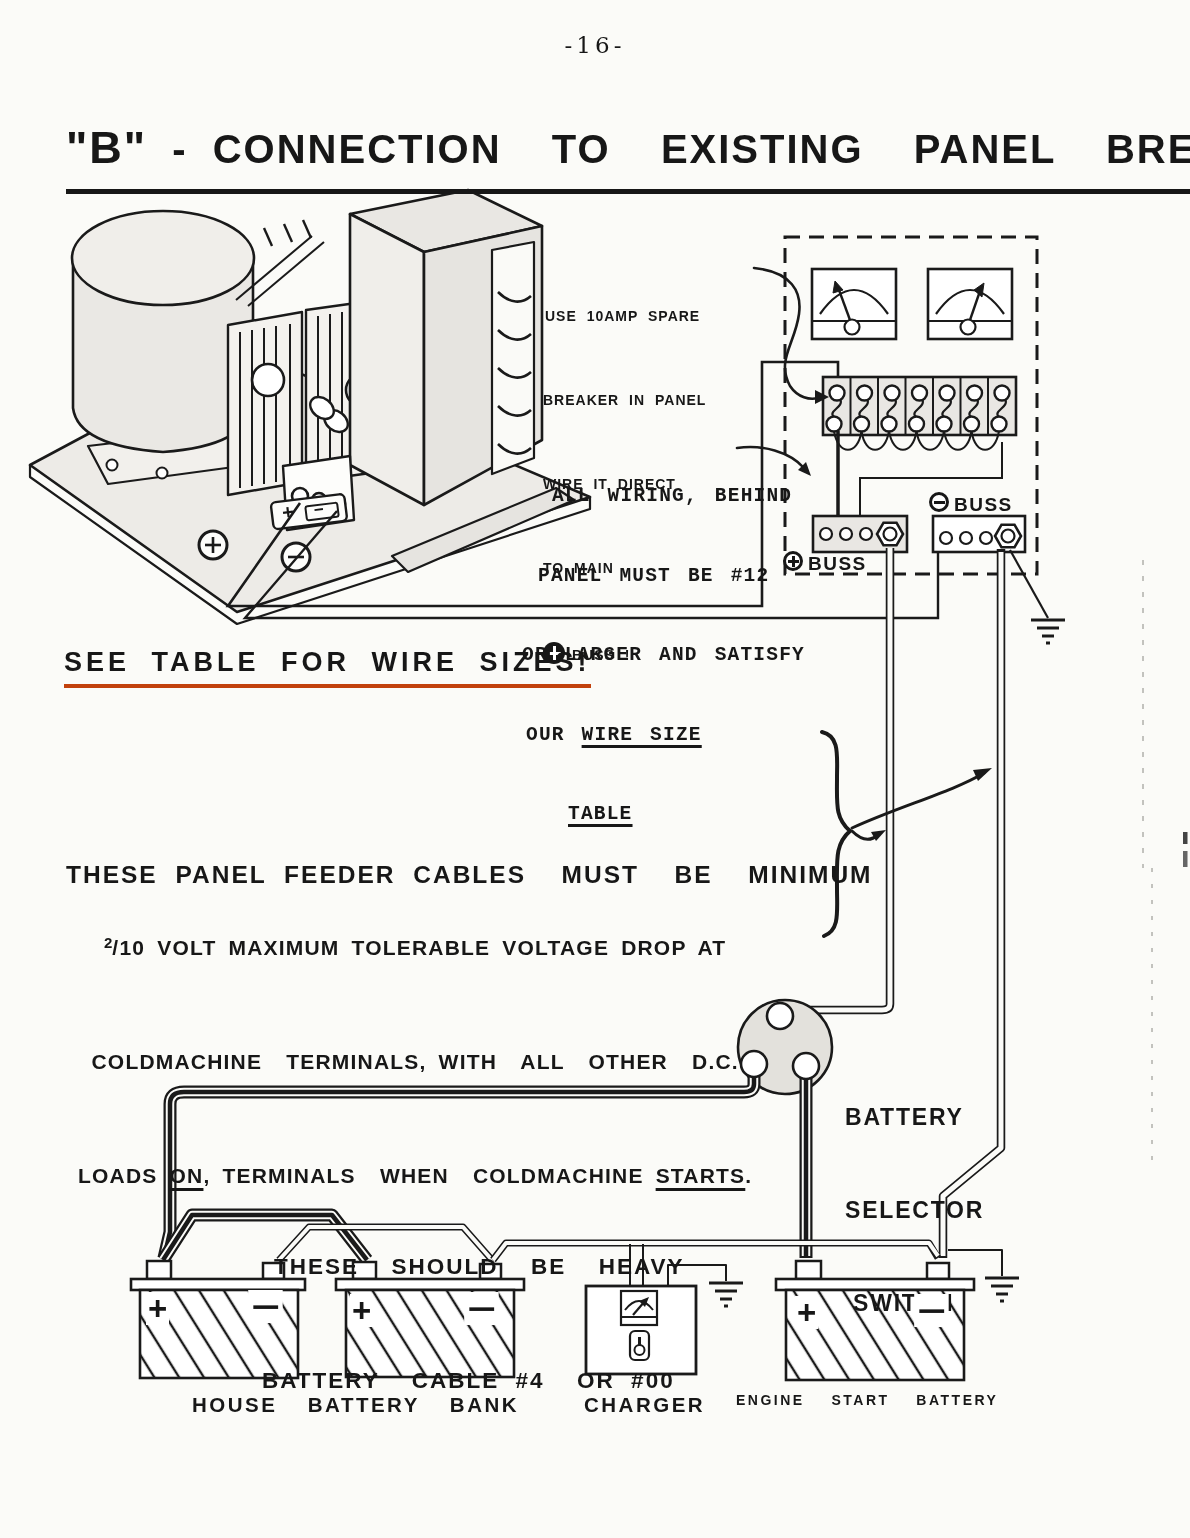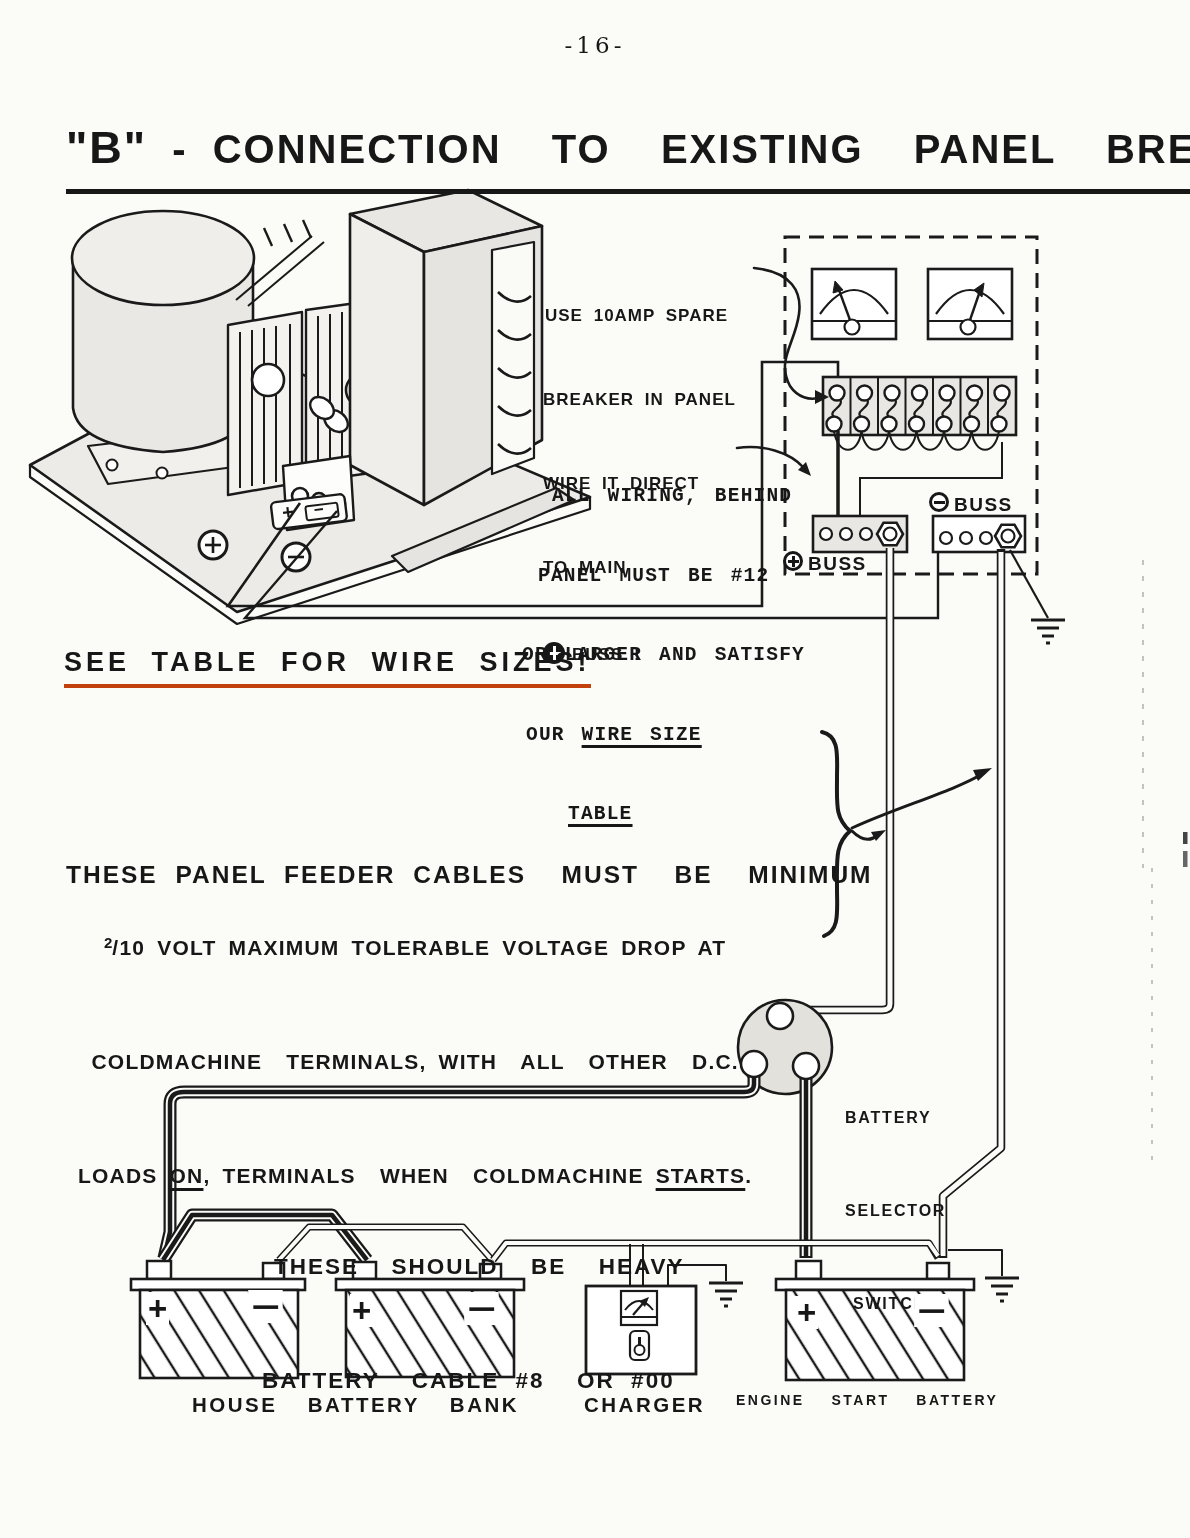--- a/index.html
+++ b/index.html
@@ -12,38 +12,38 @@
     overflow:hidden;
   }
   #stage{position:absolute;left:0;top:0;width:1190px;height:1538px;}
   svg.diagram{position:absolute;left:0;top:0;}
   .txt{position:absolute;font-weight:bold;color:#171717;white-space:pre;line-height:1.35;}
   .mono{font-family:"DejaVu Serif",serif;font-weight:normal;}
   #page-number{left:0;top:30px;width:100%;text-align:center;font-size:23px;letter-spacing:4px;}
   #title{left:66px;top:118px;font-size:40px;letter-spacing:2px;word-spacing:12px;
          border-bottom:5px solid #171717;padding:0 26px 10px 0;}
   #title .bq{font-size:45px;}
-  #note-spare{left:543px;top:246px;font-size:17px;letter-spacing:1px;word-spacing:5px;line-height:28px;}
+  #note-spare{left:543px;top:246px;font-size:14px;letter-spacing:1px;word-spacing:5px;line-height:28px;}
   #note-spare .l1{padding-left:2px;}
   #note-wiring{left:522px;top:430px;font-size:19.5px;letter-spacing:1.2px;word-spacing:4px;line-height:26.5px;font-family:Liberation Mono, monospace;}
   #note-wiring .i1{padding-left:30px;}
   #note-wiring .i2{padding-left:16px;}
   #note-wiring .i4{padding-left:4px;}
   #note-wiring .i5{padding-left:46px;}
   #see-table{left:64px;top:644px;font-size:27px;letter-spacing:4px;word-spacing:10px;
              border-bottom:4px solid #c2410c;padding-bottom:4px;}
   #note-feeder{left:66px;top:760px;font-size:24.5px;letter-spacing:2px;word-spacing:9px;line-height:46px;}
   #note-voltage{left:78px;top:848px;font-size:21px;letter-spacing:1.2px;word-spacing:5px;line-height:38px;text-align:center;}
   .frac sup{font-size:15px;vertical-align:7px;letter-spacing:0;}
   .ul{text-decoration:underline;text-decoration-thickness:3px;text-underline-offset:5px;}
   .busswrap{position:absolute;font-weight:bold;}
   #busswrap-pos{left:783px;top:548px;}
   #busswrap-neg{left:929px;top:489px;}
   .busswrap .bl{font-size:19px;letter-spacing:1.5px;font-weight:bold;vertical-align:middle;}
-  #label-selector{left:845px;top:1040px;font-size:16px;letter-spacing:1.8px;line-height:31px;}
+  #label-selector{left:845px;top:1040px;font-size:23px;letter-spacing:1.8px;line-height:31px;}
   #label-selector .i3{padding-left:8px;}
   #note-heavy{left:262px;top:1172px;font-size:22.5px;letter-spacing:2px;word-spacing:8px;line-height:38px;}
   #note-heavy .l1{padding-left:12px;}
   #label-house{left:192px;top:1391px;font-size:20.5px;letter-spacing:2.5px;word-spacing:7px;}
   #label-charger{left:584px;top:1391px;font-size:20.5px;letter-spacing:2.5px;}
   #label-engine{left:736px;top:1391px;font-size:14px;letter-spacing:2.5px;word-spacing:7px;}
   .bmark{position:absolute;font-weight:bold;font-size:33px;line-height:1;background:#fff;padding:0 2px;}
   .bmark.mn{transform:scaleX(1.5);transform-origin:center;}
   #plate-marks{left:282px;top:497px;font-size:20px;transform:rotate(-7deg);letter-spacing:0;}
   #plate-marks .pm2{margin-left:20px;font-size:17px;}
@@ -397,21 +397,21 @@
 <div class="busswrap" id="busswrap-neg"><span class="ring"><i class="h"></i></span><span class="bl">BUSS</span></div>
 
 <div class="txt" id="label-selector">
   <div>BATTERY</div>
   <div>SELECTOR</div>
   <div class="i3">SWITCH</div>
 </div>
 
 <div class="txt" id="note-heavy">
   <div class="l1">THESE  SHOULD  BE  HEAVY</div>
-  <div>BATTERY  CABLE #8  OR #00</div>
+  <div>BATTERY  CABLE #4  OR #00</div>
 </div>
 
 <div class="txt" id="label-house">HOUSE  BATTERY  BANK</div>
 <div class="txt" id="label-charger">CHARGER</div>
 <div class="txt" id="label-engine">ENGINE  START  BATTERY</div>
 
 <span class="bmark" style="left:146px;top:1292px;">+</span>
 <span class="bmark mn" style="left:254px;top:1290px;">−</span>
 <span class="bmark" style="left:350px;top:1294px;">+</span>
 <span class="bmark mn" style="left:470px;top:1292px;">−</span>

